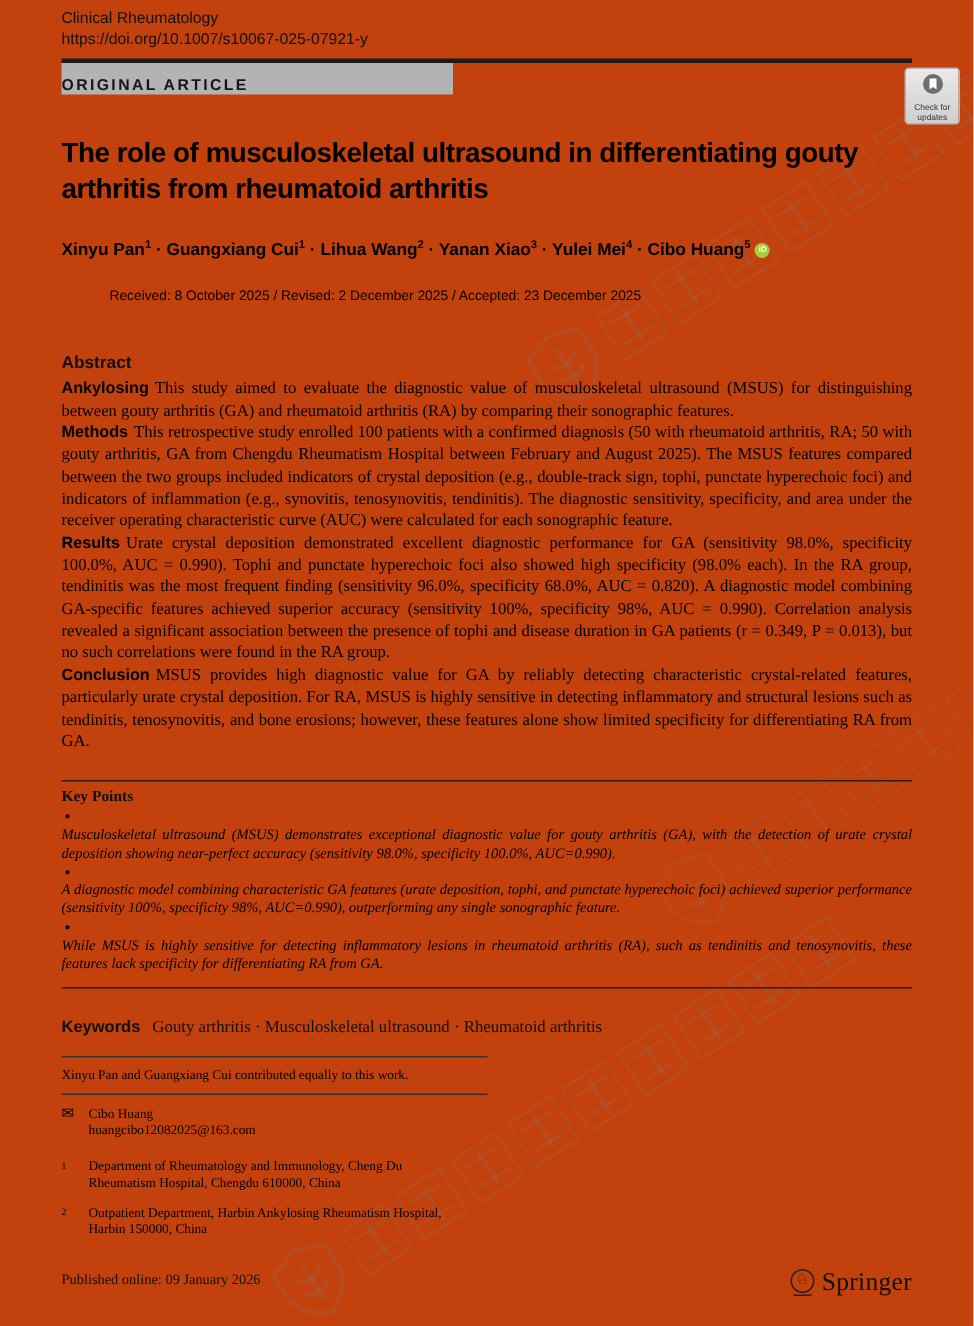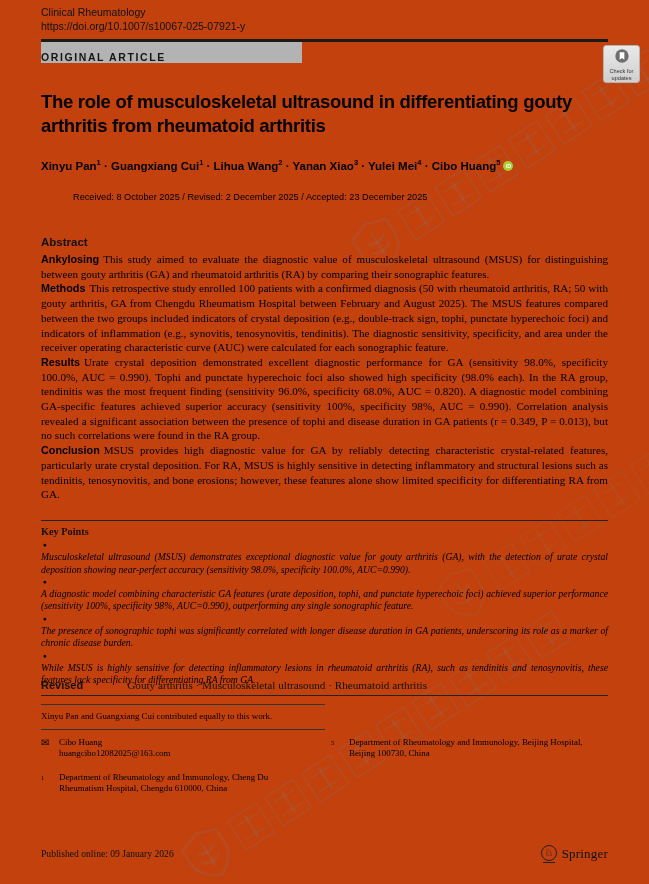--- a/index.html
+++ b/index.html
@@ -47,42 +47,42 @@
   
   .keypoints{position:absolute;left:41px;top:520px;width:567px;border-top:1.2px solid #222;
              border-bottom:1.2px solid #222;padding:5px 0 8px 0;box-sizing:border-box;min-height:136px;}
   .kp-head{font-family:"Liberation Serif",serif;font-weight:700;font-size:10.3px;margin-bottom:2px;}
   .kp-item{display:flex;font-family:"Liberation Serif",serif;font-style:italic;font-size:9.7px;
            line-height:12.3px;text-align:justify;color:#000;flex-direction:column;}
   .kp-bullet{font-style:normal;font-size:6.5px;line-height:12.3px;margin:0 5px 0 2px;flex:none;}
   
   .keywords{position:absolute;left:41px;top:679px;width:567px;font-size:11px;}
   .kw-label{font-weight:700;margin-right:8px;}
-  .kw-text{font-family:"Liberation Serif",serif;font-size:11.2px;margin-left:36px;}
+  .kw-text{font-family:"Liberation Serif",serif;font-size:11.2px;}
   
   .equal-note{position:absolute;left:41px;top:704px;width:284px;border-top:1px solid #333;
               border-bottom:1px solid #333;padding:6px 0 8px 0;
               font-family:"Liberation Serif",serif;font-size:8.9px;color:#000;}
   .fn-cols{position:absolute;left:41px;top:737px;width:567px;display:flex;gap:16px;
            font-family:"Liberation Serif",serif;font-size:8.9px;line-height:11.3px;color:#000;}
   .fn-col-left{width:274px;flex:none;}
   .fn-col-right{flex:1;}
   .corr{display:flex;margin-bottom:12px;}
   .corr-icon{width:18px;flex:none;font-size:10px;line-height:11px;}
   .aff{display:flex;margin-bottom:9px;}
   .aff sup{width:18px;flex:none;font-size:6.5px;line-height:9px;padding-top:1px;box-sizing:border-box;}
   .aff .aff-text{flex:1;padding-right:6px;}
   
   .published{position:absolute;left:41px;top:848px;font-family:"Liberation Serif",serif;font-size:9.6px;}
   .springer{position:absolute;right:41px;top:845px;display:flex;align-items:center;gap:5px;}
   .sp-icon{display:flex;flex-direction:column;align-items:center;}
   .sp-circle{width:14px;height:14px;border:1.2px solid #222;border-radius:50%;font-size:10px;
              line-height:13px;text-align:center;color:#222;}
   .sp-bar{width:12px;height:1.2px;background:#222;margin-top:1px;}
-  .sp-word{font-family:"Liberation Serif",serif;font-size:13px;color:#111;letter-spacing:0.2px;}
+  .sp-word{font-family:"Liberation Serif",serif;font-size:17px;color:#111;letter-spacing:0.2px;}
 </style>
 </head>
 <body>
 
 <div class="page">
 
   <div class="wm" style="left:345px;top:235px;" title="郑州痛风风湿病医院">
       <svg class="wm-shield" width="46" height="52" viewBox="0 0 46 52">
         <path d="M23 2 L43 9 V24 C43 37 34 45 23 50 C12 45 3 37 3 24 V9 Z" fill="none" stroke="currentColor" stroke-width="3"></path>
         <line x1="23" y1="12" x2="23" y2="40" stroke="currentColor" stroke-width="3"></line>
@@ -163,57 +163,53 @@
         <div class="kp-item">
           <span class="kp-bullet">●</span>
           <span>Musculoskeletal ultrasound (MSUS) demonstrates exceptional diagnostic value for gouty arthritis (GA), with the detection of urate crystal deposition showing near-perfect accuracy (sensitivity 98.0%, specificity 100.0%, AUC=0.990).</span>
         </div>
         <div class="kp-item">
           <span class="kp-bullet">●</span>
           <span>A diagnostic model combining characteristic GA features (urate deposition, tophi, and punctate hyperechoic foci) achieved superior performance (sensitivity 100%, specificity 98%, AUC=0.990), outperforming any single sonographic feature.</span>
         </div>
         <div class="kp-item">
           <span class="kp-bullet">●</span>
-          <span>The presence of sonographic tophi was significantly correlated with longer disease duration in GA patients, underscoring its role as a marker of chronic disease burden.</span>
-        </div>
-        <div class="kp-item">
-          <span class="kp-bullet">●</span>
           <span>While MSUS is highly sensitive for detecting inflammatory lesions in rheumatoid arthritis (RA), such as tendinitis and tenosynovitis, these features lack specificity for differentiating RA from GA.</span>
         </div>
       </div>
   </div>
 
   <div class="keywords">
-    <span class="kw-label">Revised</span><span class="kw-text">Gouty arthritis · Musculoskeletal ultrasound · Rheumatoid arthritis</span>
+    <span class="kw-label">Keywords</span><span class="kw-text">Gouty arthritis · Musculoskeletal ultrasound · Rheumatoid arthritis</span>
   </div>
 
   <div class="equal-note">Xinyu Pan and Guangxiang Cui contributed equally to this work.</div>
 
   <div class="fn-cols">
     <div class="fn-col-left">
       <div class="corr">
         <span class="corr-icon">✉</span>
         <span>
           <span>Cibo Huang</span><br>
           <span>huangcibo12082025@163.com</span>
         </span>
       </div>
       <div id="affs-left">
           <div class="aff">
             <sup>1</sup>
             <div class="aff-text">Department of Rheumatology and Immunology, Cheng Du Rheumatism Hospital, Chengdu 610000, China</div>
           </div>
+          <div class="aff">
+            <sup>2</sup>
+            <div class="aff-text">Outpatient Department, Harbin Ankylosing Rheumatism Hospital, Harbin 150000, China</div>
+          </div>
         </div>
     </div>
     <div class="fn-col-right">
       <div id="affs-right">
-          <div class="aff">
-            <sup>5</sup>
-            <div class="aff-text">Department of Rheumatology and Immunology, Beijing Hospital, Beijing 100730, China</div>
-          </div>
         </div>
     </div>
   </div>
 
   <div class="published">Published online: 09 January 2026</div>
   <div class="springer">
     <span class="sp-icon">
       <span class="sp-circle">♘</span>
         <span class="sp-bar"></span>
     </span>

